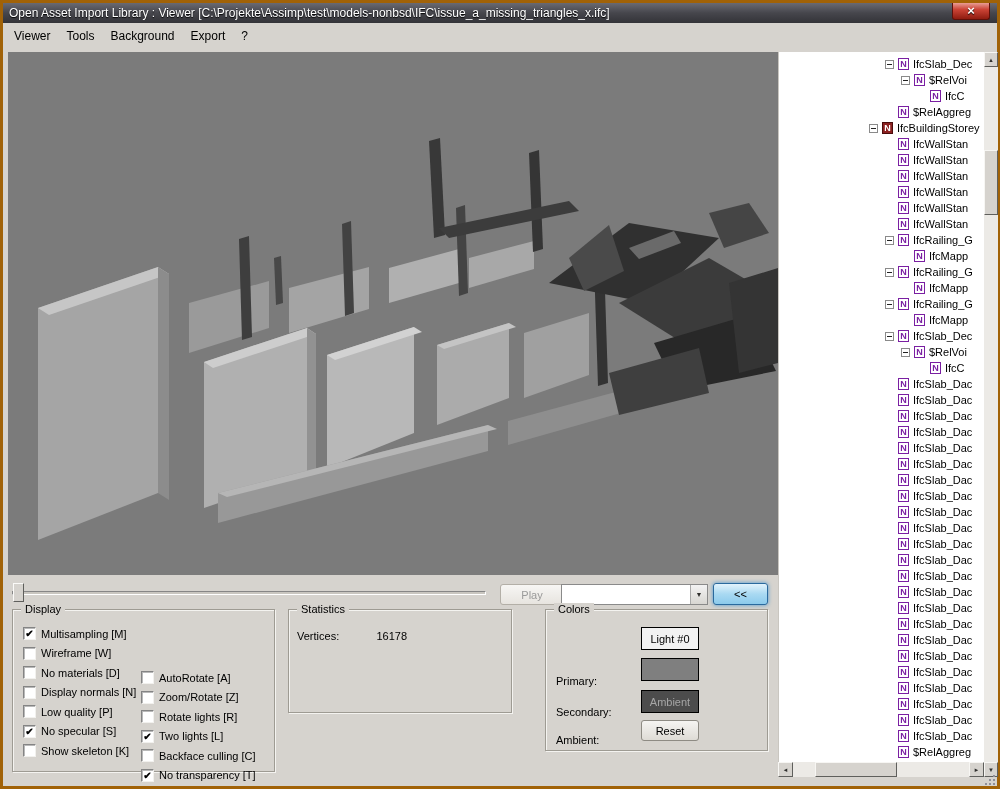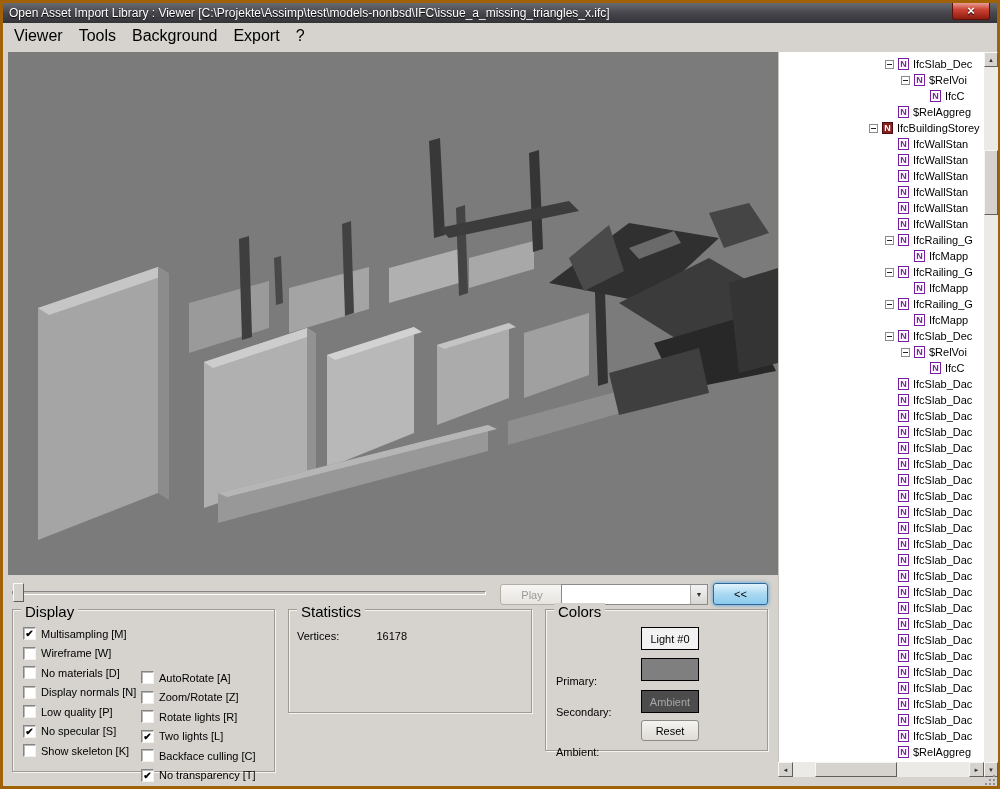--- a/index.html
+++ b/index.html
@@ -12,21 +12,21 @@
     background:linear-gradient(#6a6a72,#46464c 50%,#333338); display:flex; align-items:center; }
   .title-text { color:#ffffff; font-size:12px; padding-left:6px; white-space:nowrap; overflow:hidden;
     text-shadow:0 1px 1px #000; }
   .close-btn { position:absolute; top:3px; right:10px; width:38px; height:17px;
     background:linear-gradient(#e89c94,#cc4436 40%,#8f1c10); border:1px solid #5f1009; border-top:none;
     border-radius:0 0 3px 3px; display:flex; align-items:center; justify-content:center; cursor:default; }
   .close-x { color:#fff; font-size:13px; font-weight:bold; line-height:1; margin-top:-2px; text-shadow:0 1px 1px #000; }
 
   .menubar { position:absolute; left:3px; top:23px; width:994px; height:26px; background:#d6d3ce;
     display:flex; align-items:center; padding-left:3px; }
-  .menu-item { padding:4px 8px; font-size:16px; color:#000; }
+  .menu-item { padding:4px 8px; font-size:12px; color:#000; }
 
   .client { position:absolute; left:3px; top:49px; width:994px; height:737px; background:#d6d3ce; }
 
   .viewport { position:absolute; left:8px; top:52px; width:770px; height:523px; background:#7b7b7b; }
   .viewport svg { display:block; }
 
   .tree { position:absolute; left:778px; top:52px; width:206px; height:710px; background:#ffffff;
     overflow:hidden; padding-top:4px; border-left:1px solid #c9c6c0; }
   .tree-row { height:16px; display:flex; align-items:center; white-space:nowrap; overflow:hidden; }
   .tree-indent { flex:none; height:1px; }
@@ -65,33 +65,33 @@
   .combo-text { flex:1; padding:3px 4px; font-size:11px; color:#000; overflow:hidden; }
   .combo-btn { width:17px; background:linear-gradient(#f3f3f3,#d8d6d2); border-left:1px solid #aaa;
     display:flex; align-items:center; justify-content:center; }
   .combo-btn .arrow { font-size:7px; }
   .collapse-btn { position:absolute; left:713px; top:583px; width:55px; height:22px;
     border:1px solid #2a6a9e; border-radius:3px;
     background:linear-gradient(#e2f3fc,#a9d9f2 50%,#8ccaec); color:#000; font-size:11px;
     box-shadow:0 0 4px rgba(70,150,210,.95); font-family:"Liberation Sans",sans-serif; }
 
   .group { position:absolute; border:1px solid #9e9b93; box-shadow:inset 1px 1px 0 #f4f3f0, 1px 1px 0 #f4f3f0; }
-  .group-title { position:absolute; top:-7px; left:8px; background:#d6d3ce; padding:0 4px; font-size:15px; color:#000; }
+  .group-title { position:absolute; top:-7px; left:8px; background:#d6d3ce; padding:0 4px; font-size:11px; color:#000; }
 
   .display-group { left:12px; top:609px; width:263px; height:163px; }
   .check-col { position:absolute; top:17px; }
   #dcol1 { left:10px; width:116px; }
   #dcol2 { left:128px; width:130px;margin-top:44px; }
   .cb-row { display:flex; align-items:center; height:13px; margin-bottom:6.5px; }
   .cb { flex:none; width:13px; height:13px; background:#fff; border:1px solid;
     border-color:#848484 #f2f1ee #f2f1ee #848484; box-shadow:inset 1px 1px 0 #b9b9b9;
     text-align:center; font-size:10px; line-height:11px; font-weight:bold; color:#000; }
   .cb-label { margin-left:5px; font-size:11px; color:#000; white-space:nowrap; }
 
-  .stats-group { left:288px; top:609px; width:244px; height:104px; }
+  .stats-group { left:288px; top:609px; width:224px; height:104px; }
   .stat-left { position:absolute; left:8px; top:20px; display:flex; }
   .stat-left .stat-label { width:58px; }
   .stat-left .stat-value { width:52px; text-align:right; }
   #statrows { position:absolute; left:132px; top:20px; width:102px; }
   .stat-row { display:flex; height:19.5px; }
   .stat-row .stat-label { flex:1; }
   .stat-row .stat-value { width:42px; text-align:right; }
 
   .matrix { position:absolute; left:295px; top:718px; width:220px; }
   .matrix-line { font-size:11px; color:#000; line-height:13px; white-space:pre; }
@@ -568,19 +568,19 @@
     </div>
   </div>
 
 
   <div class="group colors-group">
     <span class="group-title">Colors</span>
     <span class="clabel" style="top:25px;">Primary:</span>
     <button class="swatch primary" style="top: 17px; background: rgb(242, 242, 242);">Light #0</button>
     <span class="clabel" style="top:56px;">Secondary:</span>
     <button class="swatch secondary" style="top: 48px; background: rgb(127, 127, 127);"></button>
-    <span class="clabel" style="top:96px;">Ambient:</span>
+    <span class="clabel" style="top:84px;">Ambient:</span>
     <button class="swatch ambient" style="top: 80px; background: rgb(76, 76, 76);">Ambient</button>
     <button class="reset-btn">Reset</button>
   </div>
 
   <div class="grip"></div>
 </div>
 
 </body></html>

